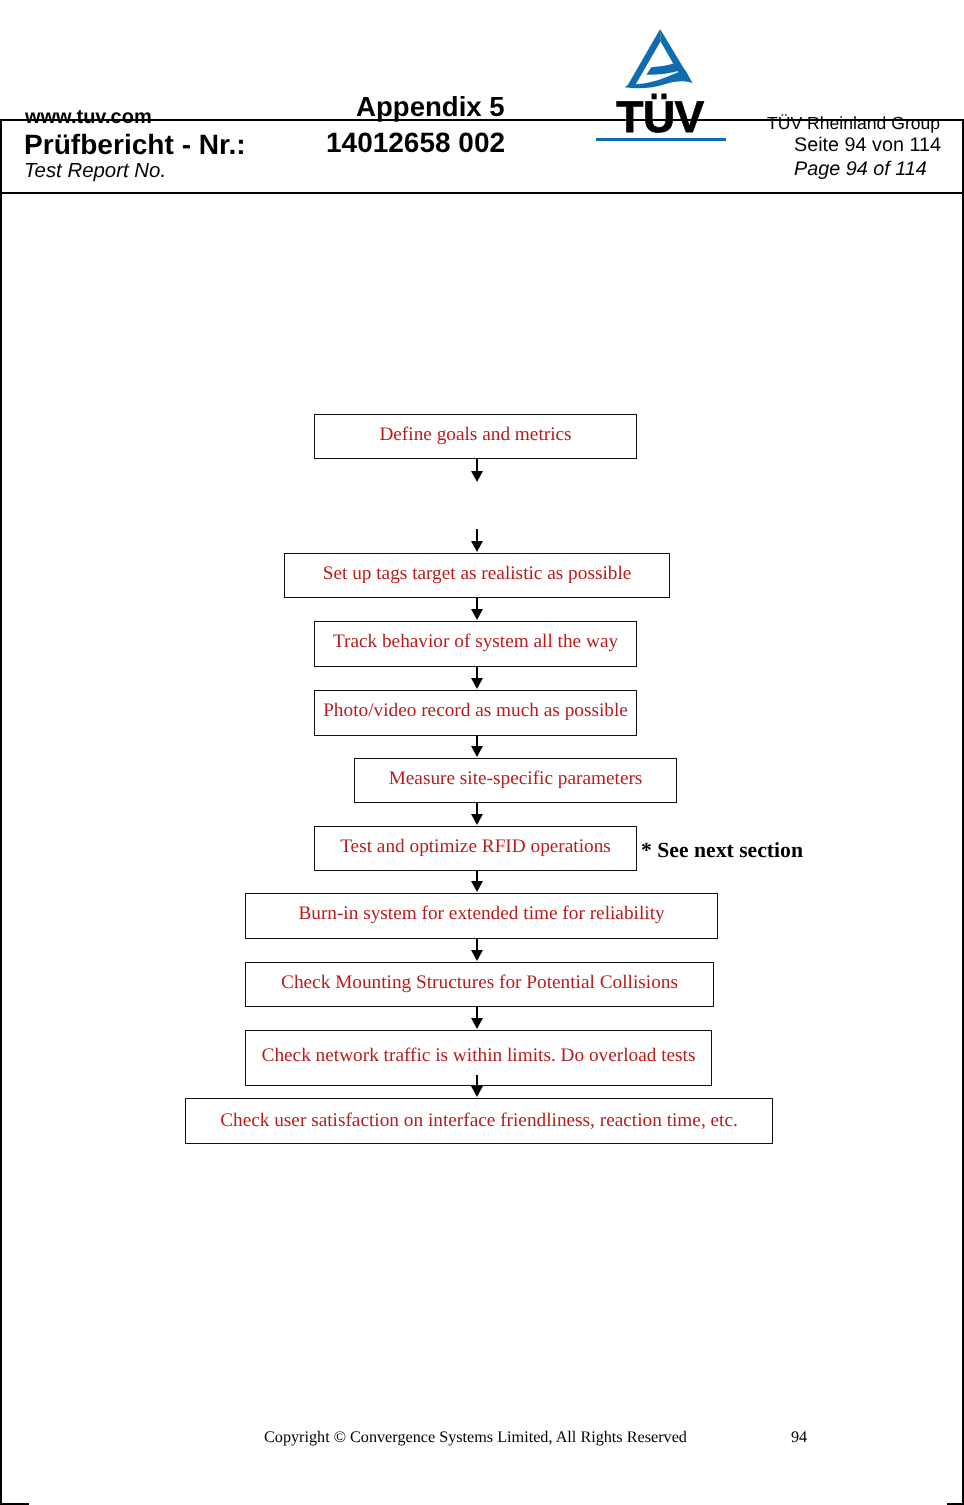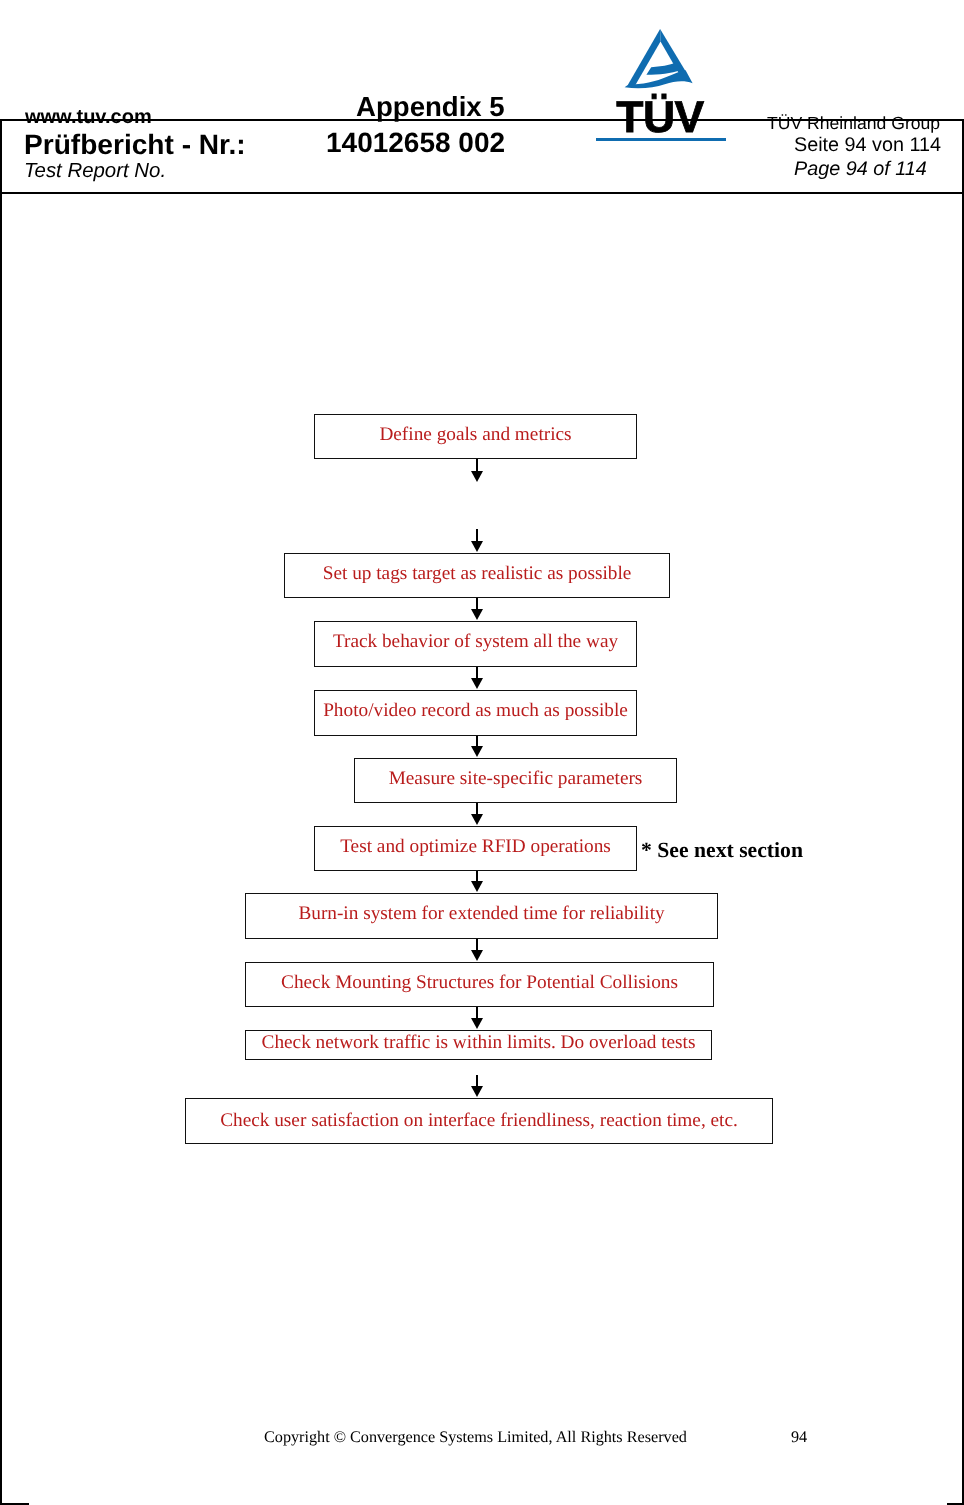--- a/index.html
+++ b/index.html
@@ -158,21 +158,21 @@
         <div class="shaft" style="height:11.9px"></div>
         <div class="head" style="top:10.9px"></div>
       </div>
       <div class="fbox" style="left: 245px; top: 962px; width: 469px; height: 45px;">
         <span>Check Mounting Structures for Potential Collisions</span>
       </div>
       <div class="arrow" style="left: 470.6px; top: 1007px; height: 23px;">
         <div class="shaft" style="height:11.9px"></div>
         <div class="head" style="top:10.9px"></div>
       </div>
-      <div class="fbox" style="left: 245px; top: 1030px; width: 467px; height: 30px;">
+      <div class="fbox" style="left: 245px; top: 1030px; width: 467px; height: 56px;">
         <span>Check network traffic is within limits. Do overload tests</span>
       </div>
       <div class="arrow" style="left: 470.6px; top: 1075px; height: 23px;">
         <div class="shaft" style="height:11.9px"></div>
         <div class="head" style="top:10.9px"></div>
       </div>
       <div class="fbox" style="left: 185px; top: 1098px; width: 588px; height: 46px;">
         <span style="transform: translateY(0.2px);">Check user satisfaction on interface friendliness, reaction time, etc.</span>
       </div>
     </div>

